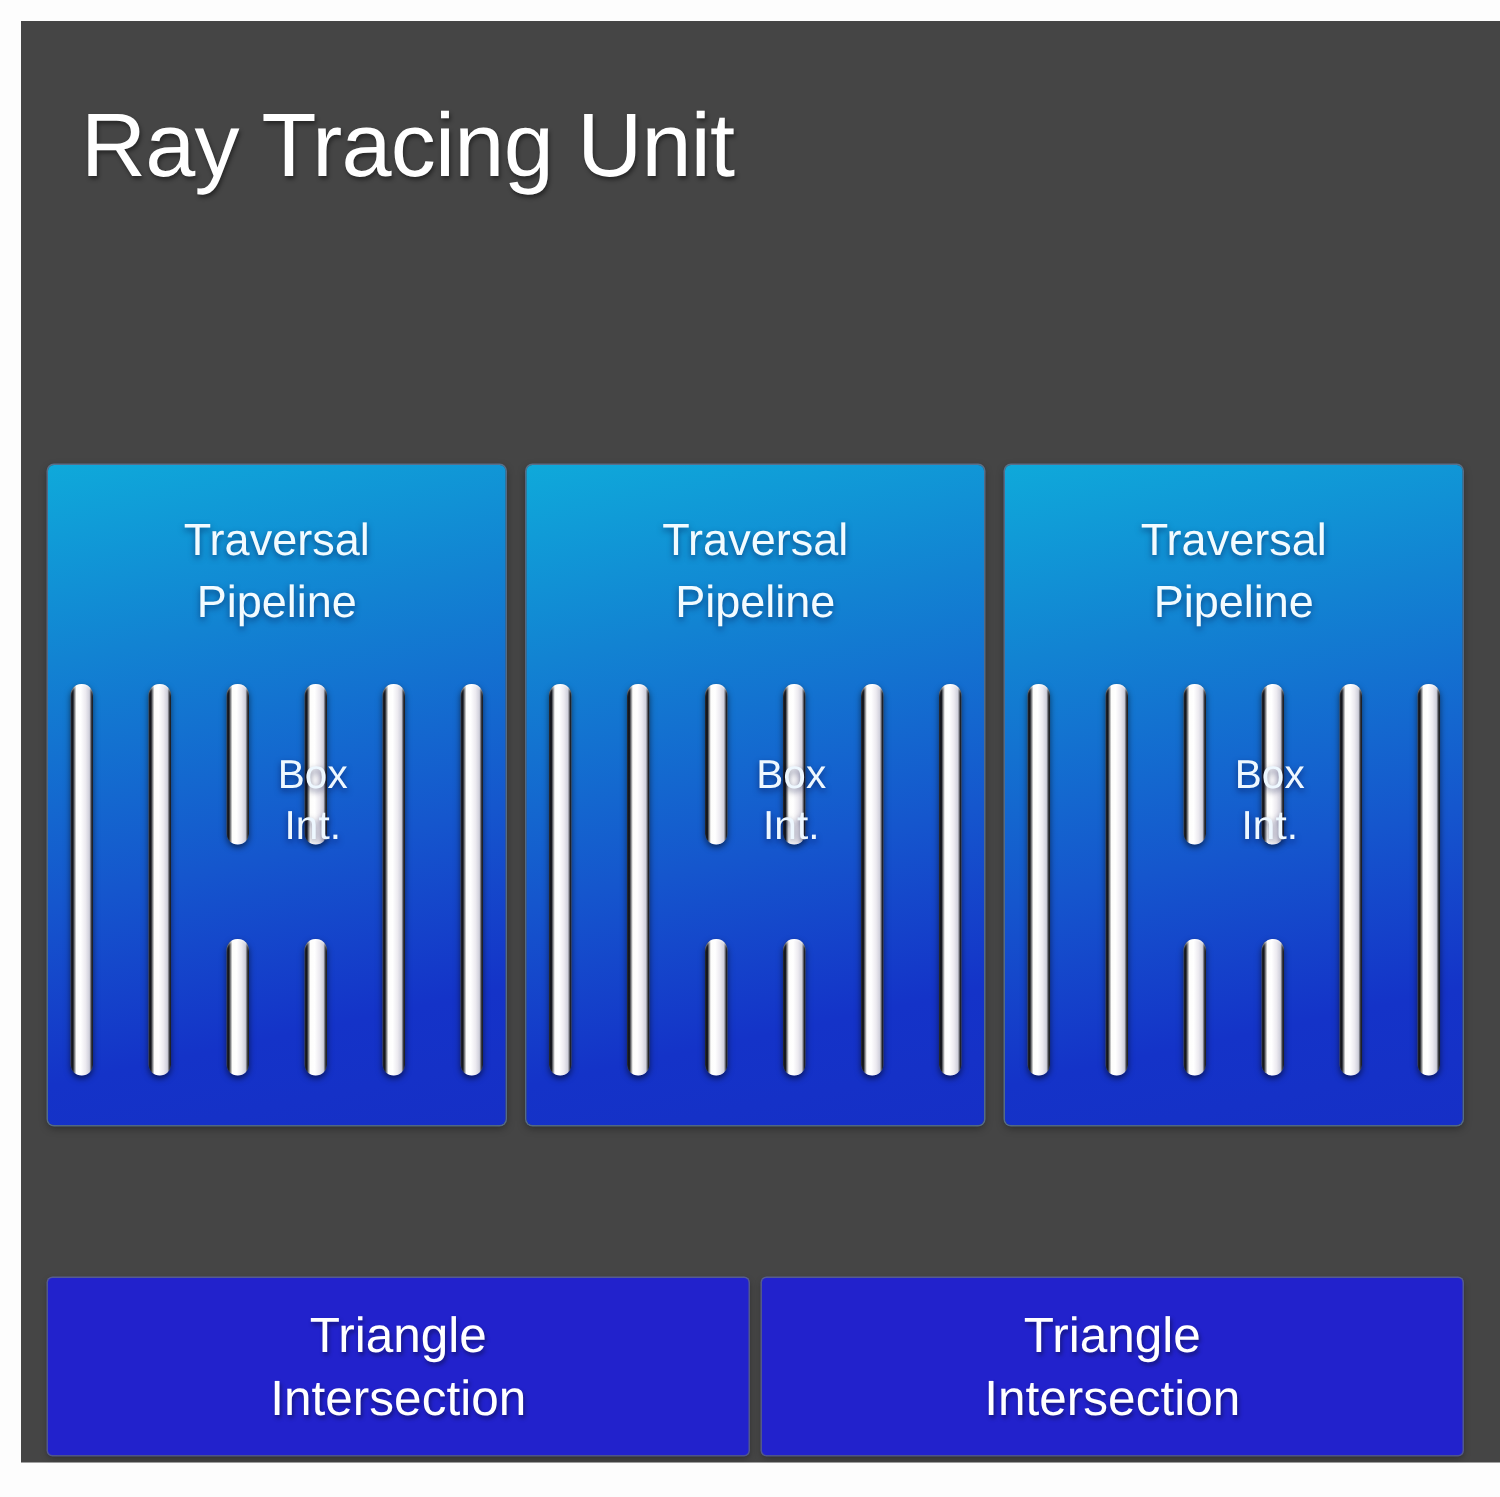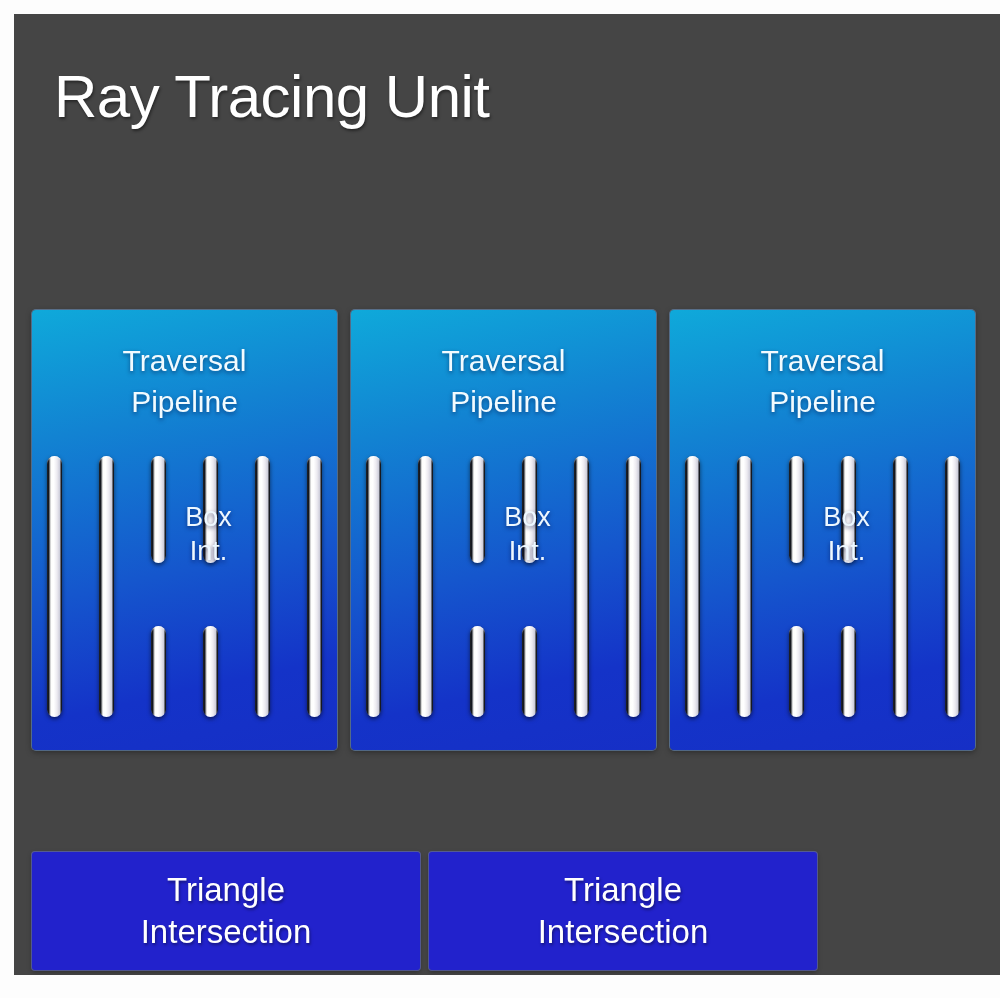--- a/index.html
+++ b/index.html
@@ -100,21 +100,21 @@
     color:#eef8ff;
     white-space:nowrap;
     text-shadow:0 2px 4px rgba(0,10,60,.55);
     pointer-events:none;
     margin-left:24px;
   }
   
   .tris{
     position:absolute;
     left:18px;top:838px;
-    width:785px;height:118px;
+    width:943px;height:118px;
     display:flex;
     gap:9px;
   }
   .tri{
     flex:1 1 0;
     background:#2222cc;
     border-radius:3px;
     box-shadow:0 0 0 1px rgba(110,125,245,.45), 0 2px 5px rgba(0,0,0,.35);
     display:flex;align-items:center;justify-content:center;
     text-align:center;

